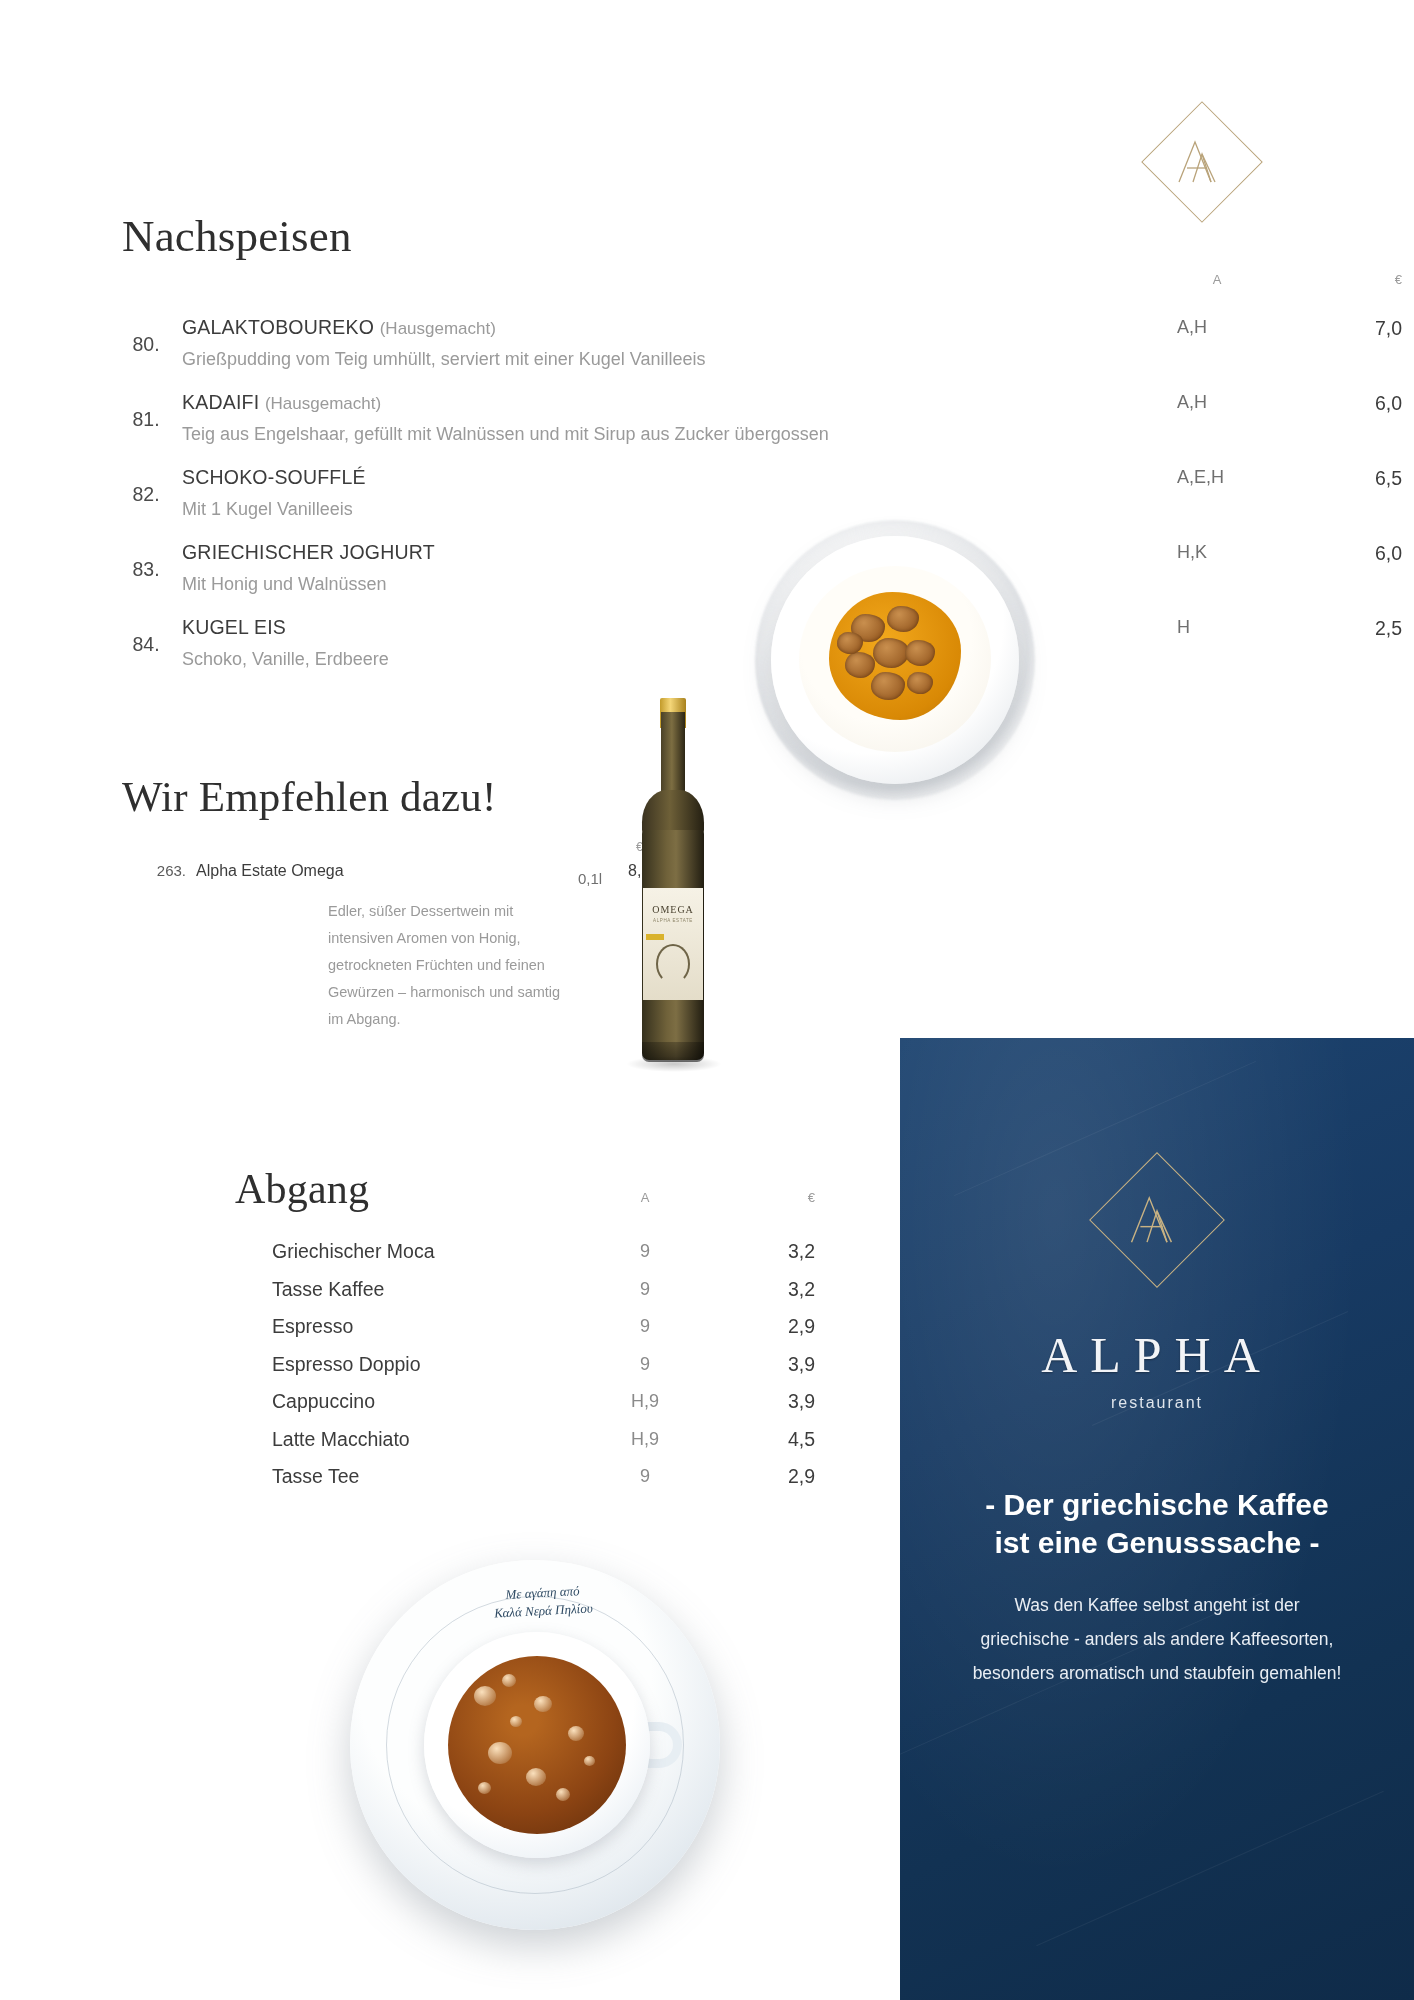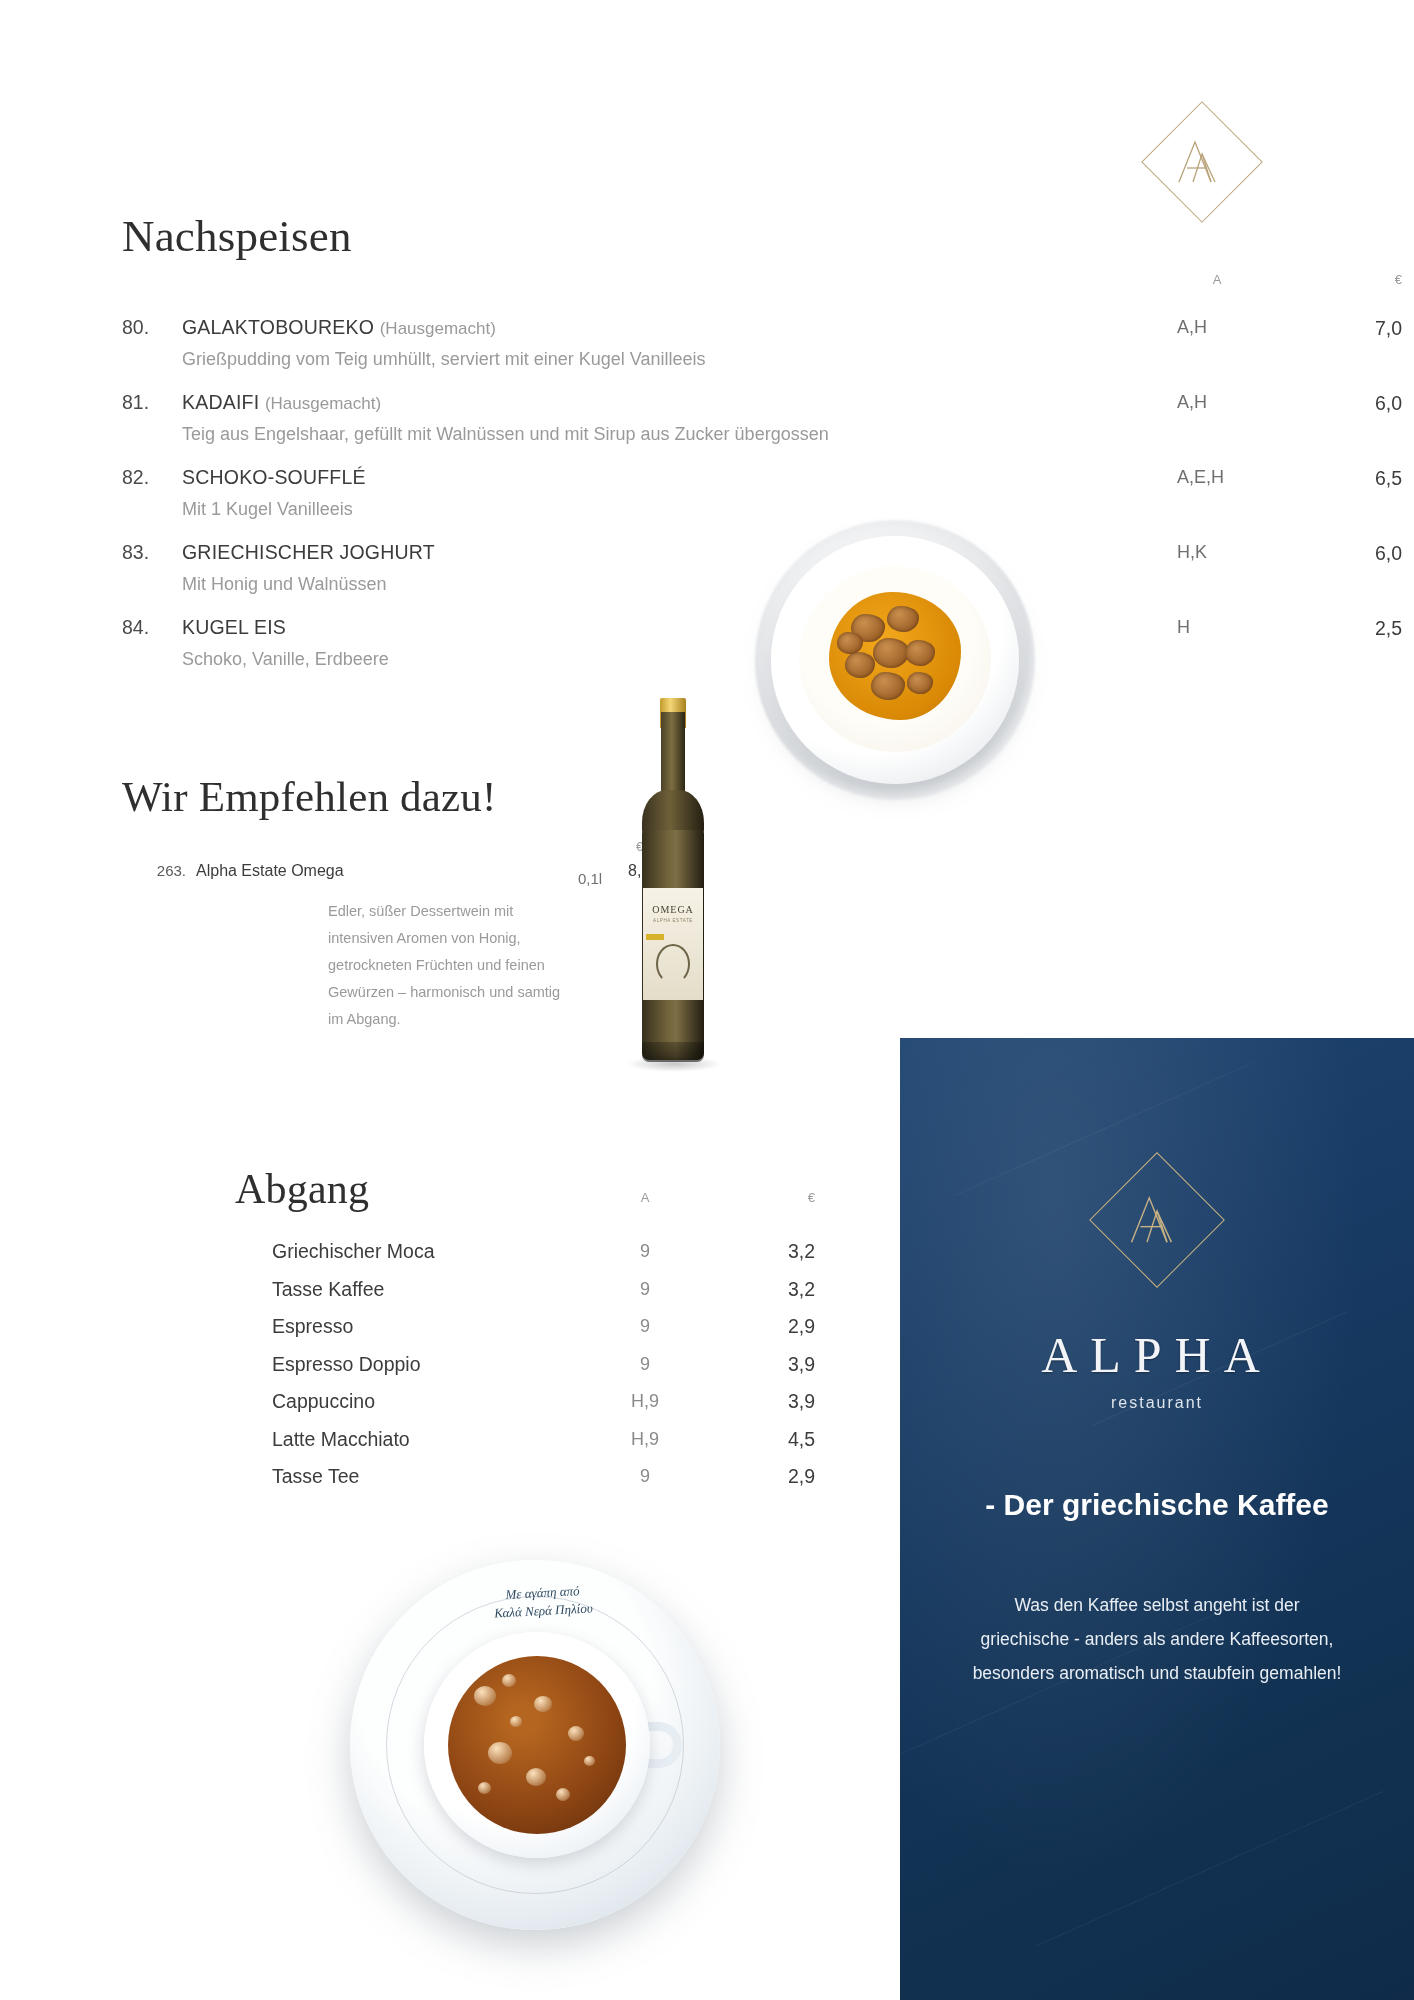--- a/index.html
+++ b/index.html
@@ -74,23 +74,23 @@
     top: 316px;
     width: 1185px;
   }
   .dish {
     position: relative;
     min-height: 75px;
   }
   .dish .num {
     position: absolute;
     left: 0;
-    top: 0;
+    top: 17px;
     width: 48px;
-    text-align: left;
+    text-align: center;
     font-size: 19.5px;
     color: #4a4a4a;
   }
   .dish .name {
     position: absolute;
     left: 60px;
     top: 0;
     font-size: 19.5px;
     color: #3c3c3c;
     letter-spacing: 0.2px;
@@ -616,16 +616,17 @@
         </g>
       </svg>
     </div>
   </div>
 
   <div class="brand">ALPHA</div>
   <div class="brand-sub">restaurant</div>
 
   <div class="panel-claim">
     <div>- Der griechische Kaffee</div>
+    <div>ist eine Genusssache -</div>
   </div>
 
   <div class="panel-body">Was den Kaffee selbst angeht ist der griechische - anders als andere Kaffeesorten, besonders aromatisch und staubfein gemahlen!</div>
 </div>
 
 </body></html>

